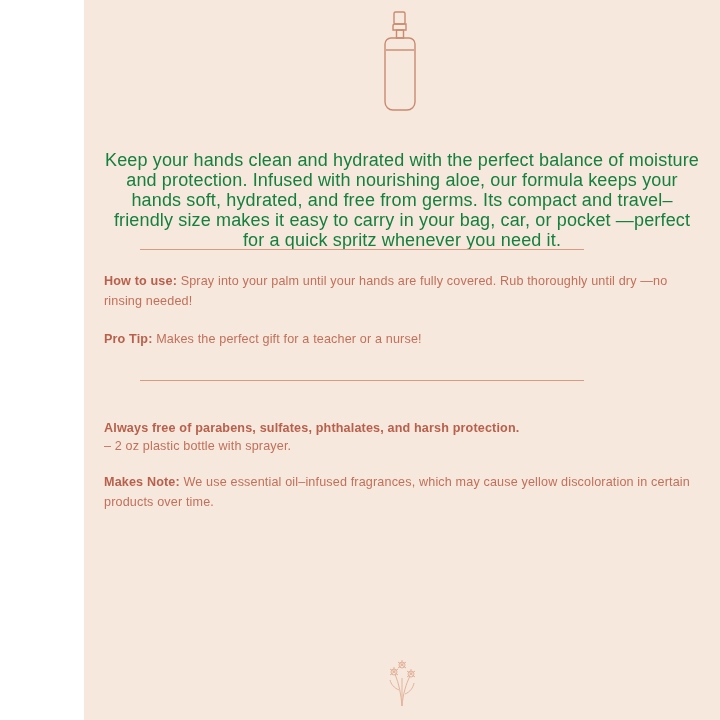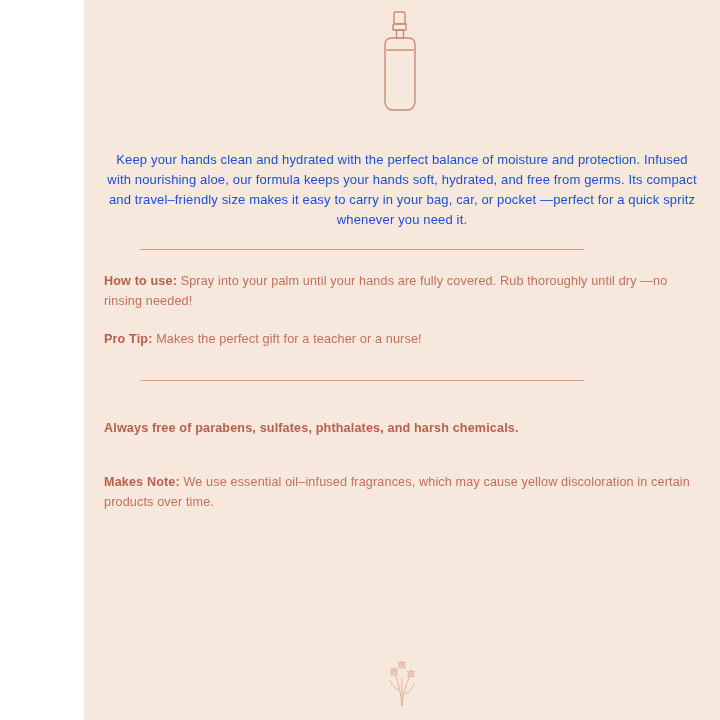--- a/index.html
+++ b/index.html
@@ -45,22 +45,22 @@
     top: 8px;
     width: 636px;
     text-align: center;
   }
   .intro {
     position: absolute;
     left: 20px;
     top: 150px;
     width: 596px;
     text-align: center;
-    color: #1d4ed8;
-    font-size: 13px;
+    color: #15803d;
+    font-size: 18px;
     line-height: 20px;
     letter-spacing: 0.15px;
   }
   .divider {
     position: absolute;
     height: 1px;
     background: #d79a83;
     left: 56px;
     width: 444px;
   }
@@ -127,23 +127,24 @@
       <span class="lbl">Pro Tip:</span><span> Makes the perfect gift for a teacher or a nurse!</span>
     </div>
 
     <div class="block b-howto">
       <span class="lbl">How to use:</span><span> Spray into your palm until your hands are fully covered. Rub thoroughly until dry —no rinsing needed!</span>
     </div>
 
     <div class="divider divider-2"></div>
 
     <div class="block b-free">
-      <span class="strongline">Always free of parabens, sulfates, phthalates, and harsh chemicals.</span>
+      <span class="strongline">Always free of parabens, sulfates, phthalates, and harsh protection.</span>
     </div>
 
+    <div class="block b-bottlesize">– 2 oz plastic bottle with sprayer.</div>
 
     <div class="block b-note">
       <span class="lbl">Makes Note:</span><span> We use essential oil–infused fragrances, which may cause yellow discoloration in certain products over time.</span>
     </div>
 
     <div class="flower">
       <svg width="54" height="56" viewBox="0 0 54 56" fill="none" stroke="#e2b39c" stroke-width="1">
         <path d="M27 56 C26 44 24 34 20 24"></path>
         <path d="M27 56 C28 44 31 34 35 26"></path>
         <path d="M27 56 C27 46 27 36 27 28"></path>

